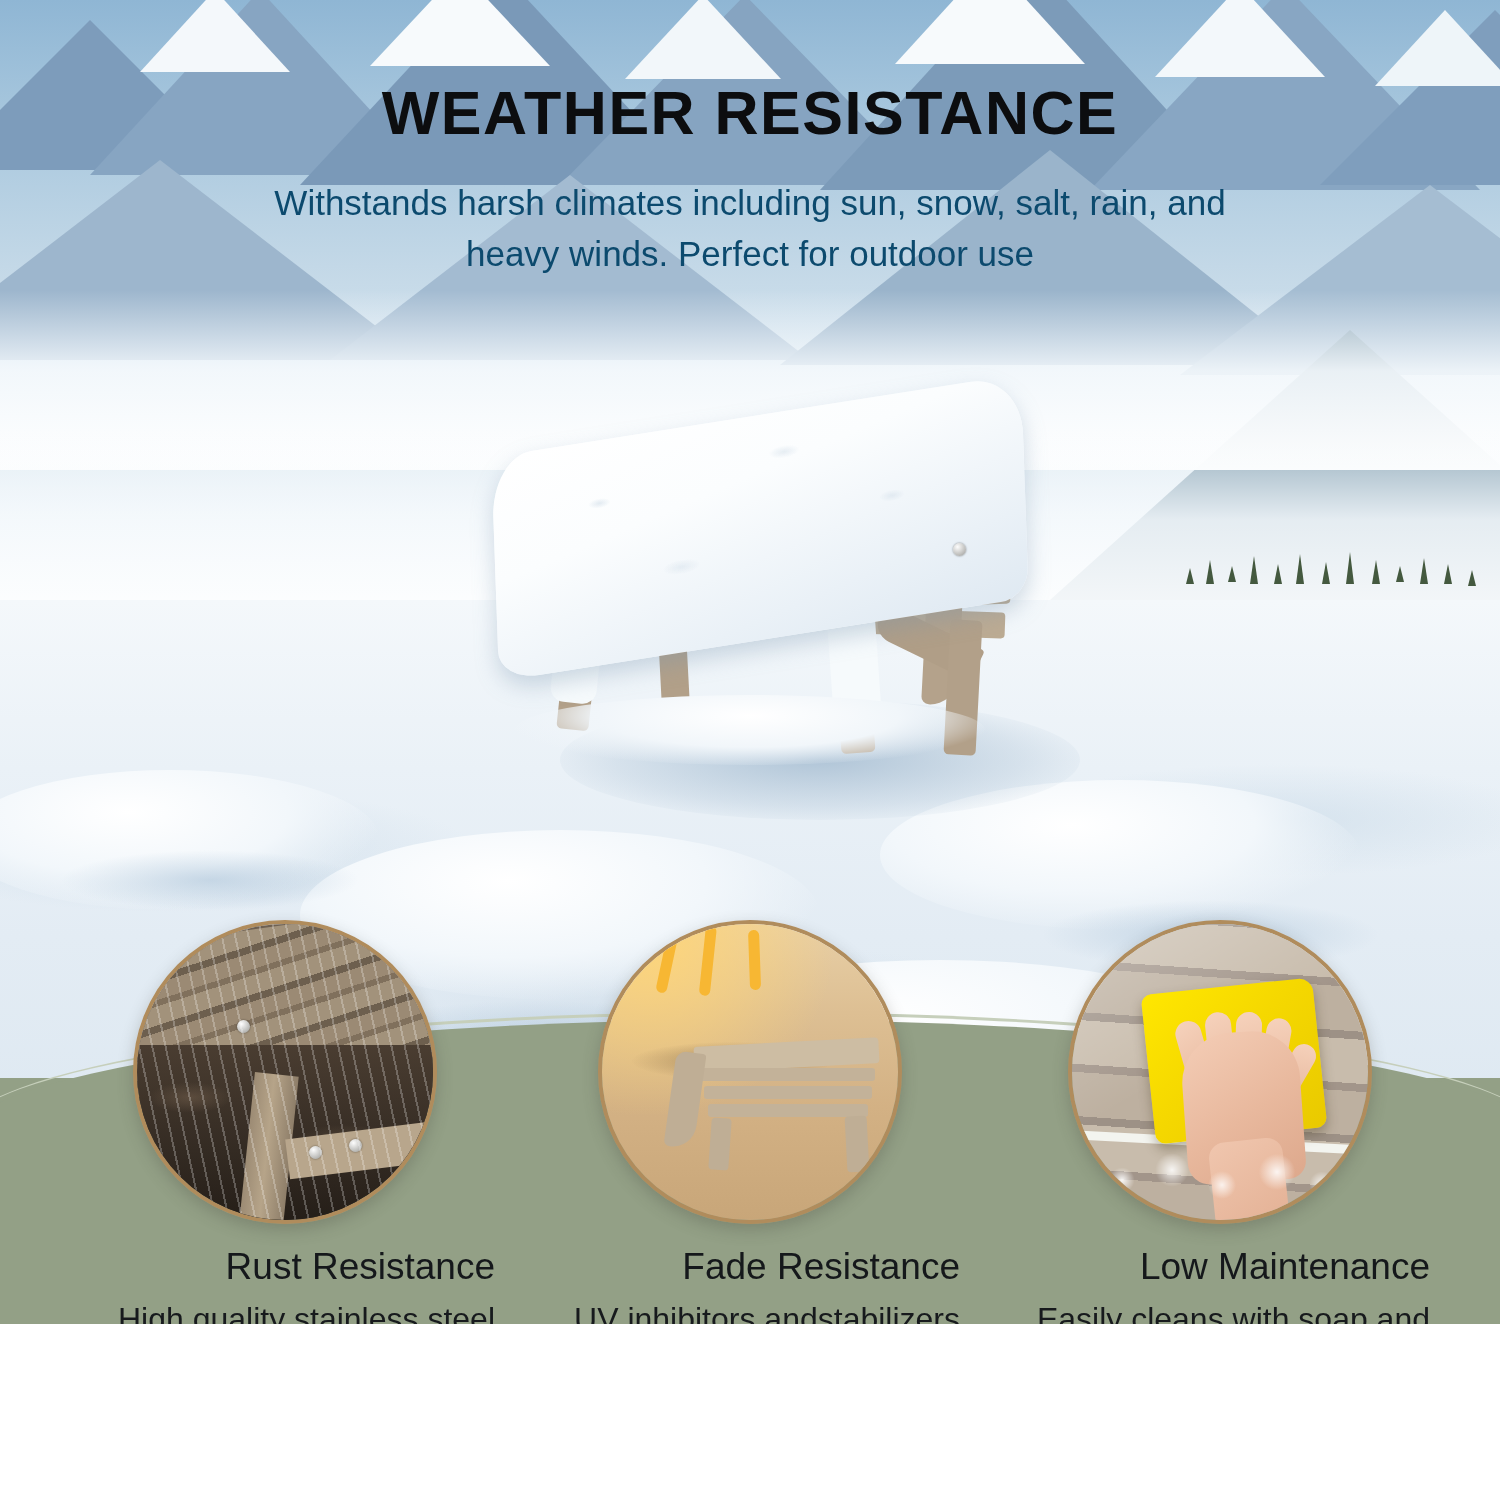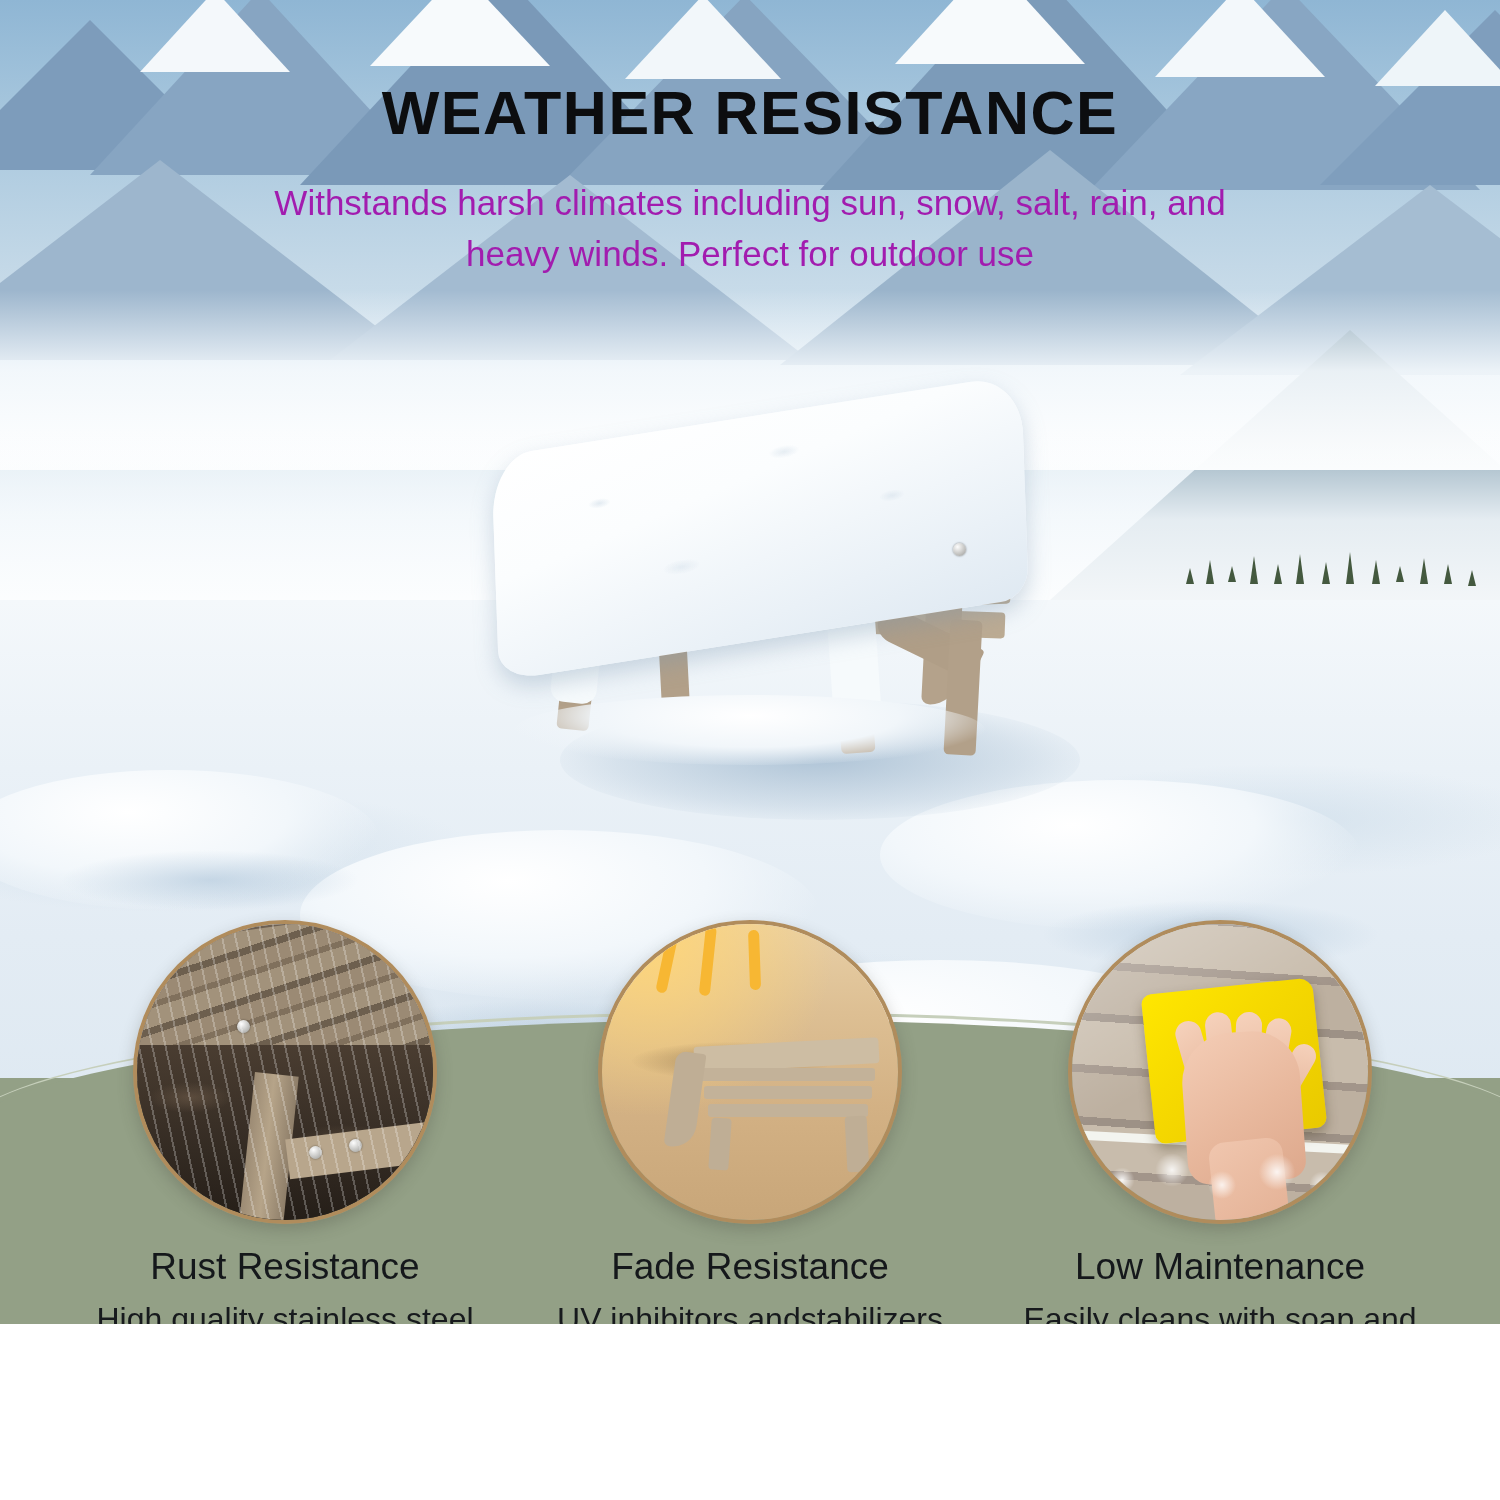--- a/index.html
+++ b/index.html
@@ -91,21 +91,21 @@
     letter-spacing: 1.5px;
     color: #0c0d0f;
   }
   .subhead {
     position: absolute;
     left: 250px; top: 178px;
     width: 1000px;
     text-align: center;
     font-size: 35px;
     line-height: 1.45;
-    color: #a21caf;
+    color: #0c4a6e;
   }
 
   
   .chair-wrap {
     position: absolute;
     left: 455px; top: 395px;
     width: 620px; height: 390px;
   }
   .ch {
     position: absolute;
@@ -172,21 +172,21 @@
     width: 1580px; height: 120px;
     border-top: 3px solid #c6cfbb;
     border-radius: 50% 50% 0 0 / 100% 100% 0 0;
     background: transparent;
   }
 
   
   .feature {
     position: absolute;
     width: 420px;
-    text-align: center;
+    text-align: right;
   }
   .circ {
     position: relative;
     width: 296px; height: 296px;
     margin: 0 auto;
     border-radius: 50%;
     border: 4px solid #b08c5c;
     overflow: hidden;
     box-shadow: 0 6px 16px rgba(60,60,50,0.25);
   }

